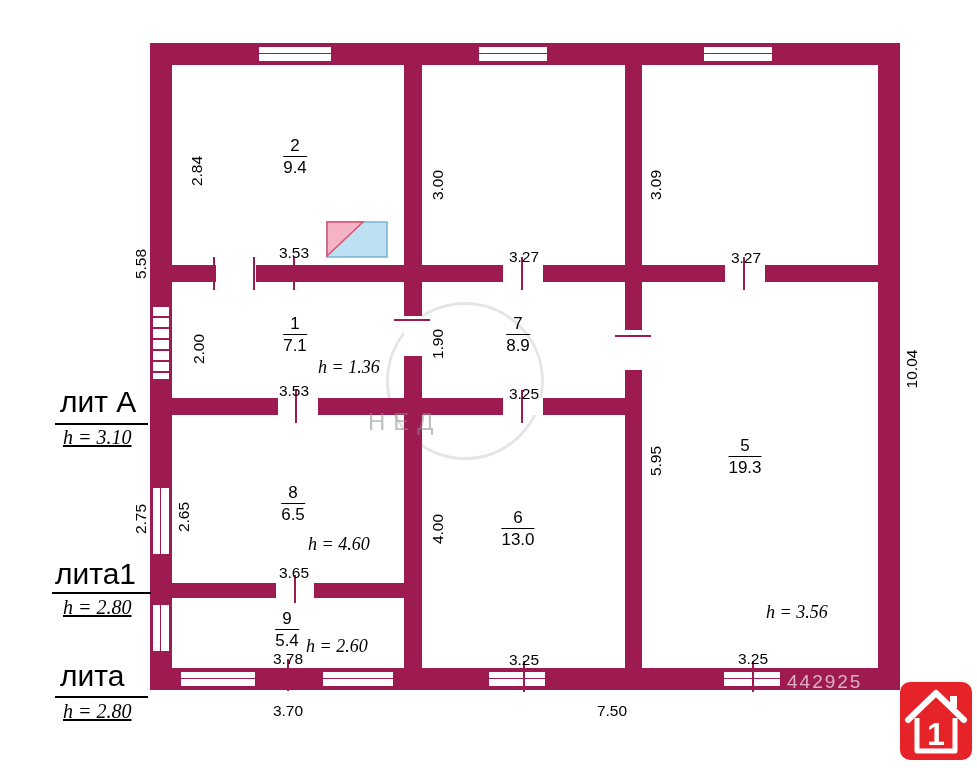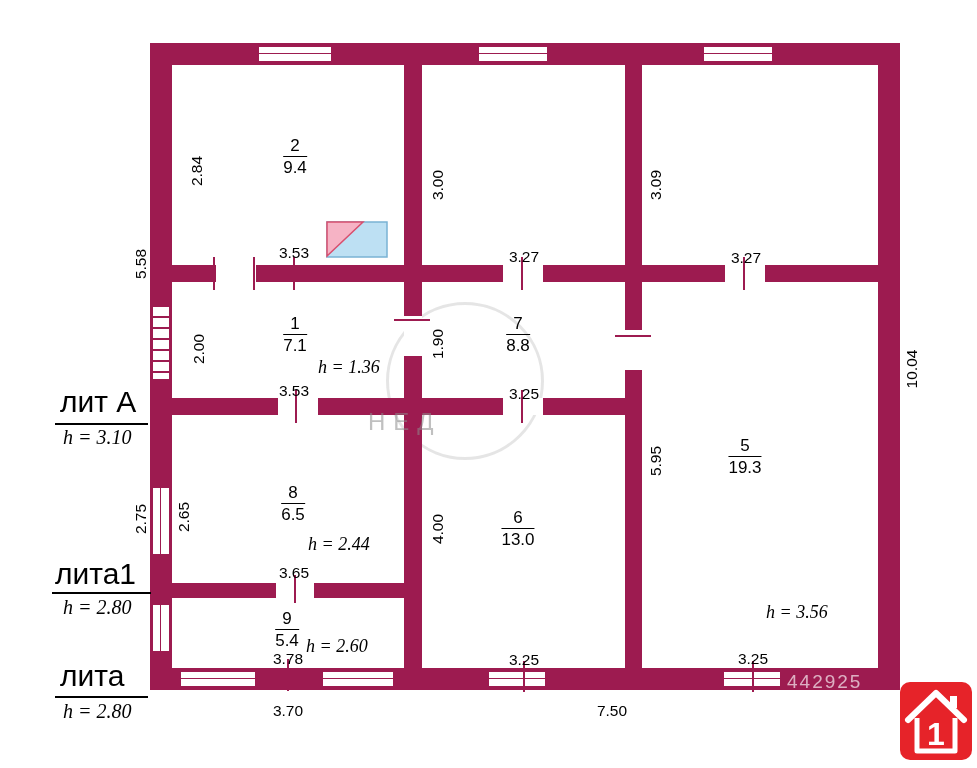--- a/index.html
+++ b/index.html
@@ -16,21 +16,21 @@
   .gap{position:absolute;background:#fff;}
   .tkv{position:absolute;width:2px;background:var(--wall,#9d1b50);}
   .tkh{position:absolute;height:2px;background:var(--wall,#9d1b50);}
   .dim{position:absolute;font-size:15.5px;white-space:nowrap;transform:translate(-50%,-50%);}
   .dimv{transform:translate(-50%,-50%) rotate(-90deg);}
   .room{position:absolute;transform:translateX(-50%);text-align:center;font-size:17px;line-height:1.2;}
   .room .num{display:block;border-bottom:1.3px solid #000;padding:0 7px;}
   .room .area{display:block;padding-top:1px;}
   .hlab{position:absolute;font:italic 18px "Liberation Serif",serif;white-space:nowrap;}
   .lit{position:absolute;font-size:30px;white-space:nowrap;}
-  .lith{position:absolute;font:italic 20px "Liberation Serif",serif;white-space:nowrap;}
+  .lith{position:absolute;font:italic 20px "Liberation Serif",serif;white-space:nowrap;text-decoration:underline;}
   .litline{position:absolute;height:2px;background:#000;}
   .furnace{position:absolute;left:326px;top:221px;}
   .wm-circle{position:absolute;left:386px;top:302px;width:152px;height:152px;border:3px solid rgba(170,170,170,0.30);border-radius:50%;}
   .wm-text{position:absolute;left:368px;top:408px;font-size:24px;letter-spacing:8px;color:rgba(140,140,140,0.55);}
   .wm-num{position:absolute;left:787px;top:671px;font-size:19px;letter-spacing:2px;color:rgba(255,255,255,0.65);}
   .logo{position:absolute;left:900px;top:682px;width:72px;height:78px;background:var(--logo-red,#e62329);border-radius:10px;}
 </style>
 </head>
 <body>
 
@@ -91,41 +91,41 @@
   <div class="room" style="left:295px;top:136px">
     <span class="num">2</span>
     <span class="area">9.4</span>
   </div>
   <div class="room" style="left:295px;top:314px">
     <span class="num">1</span>
     <span class="area">7.1</span>
   </div>
   <div class="room" style="left:518px;top:314px">
     <span class="num">7</span>
-    <span class="area">8.8</span>
+    <span class="area">8.9</span>
   </div>
   <div class="room" style="left:745px;top:436px">
     <span class="num">5</span>
     <span class="area">19.3</span>
   </div>
   <div class="room" style="left:293px;top:483px">
     <span class="num">8</span>
     <span class="area">6.5</span>
   </div>
   <div class="room" style="left:518px;top:508px">
     <span class="num">6</span>
     <span class="area">13.0</span>
   </div>
   <div class="room" style="left:287px;top:609px">
     <span class="num">9</span>
     <span class="area">5.4</span>
   </div>
 
   <div class="hlab" style="left:318px;top:357px">h = 1.36</div>
-  <div class="hlab" style="left:308px;top:534px">h = 2.44</div>
+  <div class="hlab" style="left:308px;top:534px">h = 4.60</div>
   <div class="hlab" style="left:306px;top:636px">h = 2.60</div>
   <div class="hlab" style="left:766px;top:602px">h = 3.56</div>
 
   <div class="dim" style="left:294px;top:253px">3.53</div>
   <div class="dim" style="left:524px;top:257px">3.27</div>
   <div class="dim" style="left:746px;top:258px">3.27</div>
   <div class="dim" style="left:294px;top:391px">3.53</div>
   <div class="dim" style="left:524px;top:394px">3.25</div>
   <div class="dim" style="left:294px;top:573px">3.65</div>
   <div class="dim" style="left:288px;top:659px">3.78</div>

